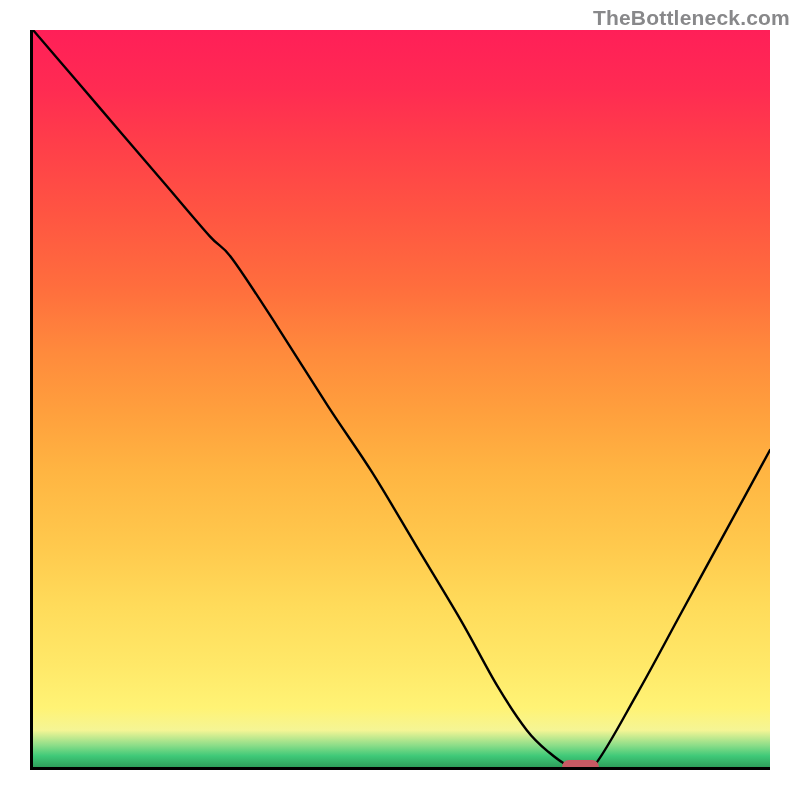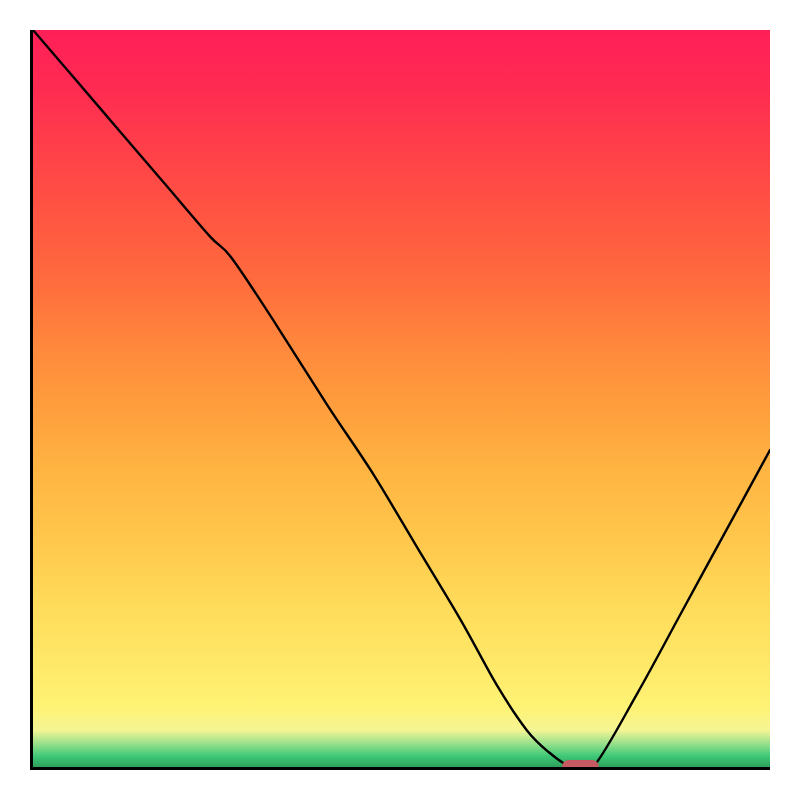--- a/index.html
+++ b/index.html
@@ -25,20 +25,21 @@
   #ff2b52 92%,
   #ff1f58 100%)}
 .watermark{position:absolute;top:6px;right:10px;font-size:21px;font-weight:600;color:#88888a;letter-spacing:0.2px}
 svg.curve{position:absolute;left:0;top:0;width:100%;height:100%}
 .x-marker{position:absolute;width:38px;height:14px;background:#c75963;border-radius:7px}
 </style>
 </head>
 <body>
 
 <div class="container">
+  <div class="watermark">TheBottleneck.com</div>
   <div class="plot-region">
     <div class="gradient-bg"></div>
     <svg class="curve" viewBox="0 0 740 740" preserveAspectRatio="none">
       <path id="curve-path" d="M 0 0 C 7.4 8.6, 29.6 34.5, 44.4 51.8 C 59.2 69.1, 74.0 86.3, 88.8 103.6 C 103.6 120.9, 118.4 138.1, 133.2 155.4 C 148.0 172.7, 166.5 194.9, 177.6 207.2 C 188.7 219.5, 188.7 214.6, 199.8 229.4 C 210.9 244.2, 228.2 271.3, 244.2 296.0 C 260.2 320.7, 280.0 352.7, 296.0 377.4 C 312.0 402.1, 325.6 420.6, 340.4 444.0 C 355.2 467.4, 370.0 493.3, 384.8 518.0 C 399.6 542.7, 415.6 568.6, 429.2 592.0 C 442.8 615.4, 455.1 640.1, 466.2 658.6 C 477.3 677.1, 487.2 691.9, 495.8 703.0 C 504.4 714.1, 510.6 719.0, 518.0 725.2 C 525.4 731.4, 532.8 737.5, 540.2 740.0 C 547.6 742.5, 551.3 752.3, 562.4 740.0 C 573.5 727.7, 592.0 691.9, 606.8 666.0 C 621.6 640.1, 636.4 611.7, 651.2 584.6 C 666.0 557.5, 680.8 530.3, 695.6 503.2 C 710.4 476.1, 732.6 435.4, 740.0 421.8" fill="none" stroke="#000" stroke-width="2.4" stroke-linejoin="round" stroke-linecap="round"></path>
     </svg>
     <div class="x-marker" id="x-marker" style="left: 529.1px; bottom: -7px; width: 37px; background: rgb(199, 89, 99);"></div>
   </div>
 </div>
 
 </body></html>

